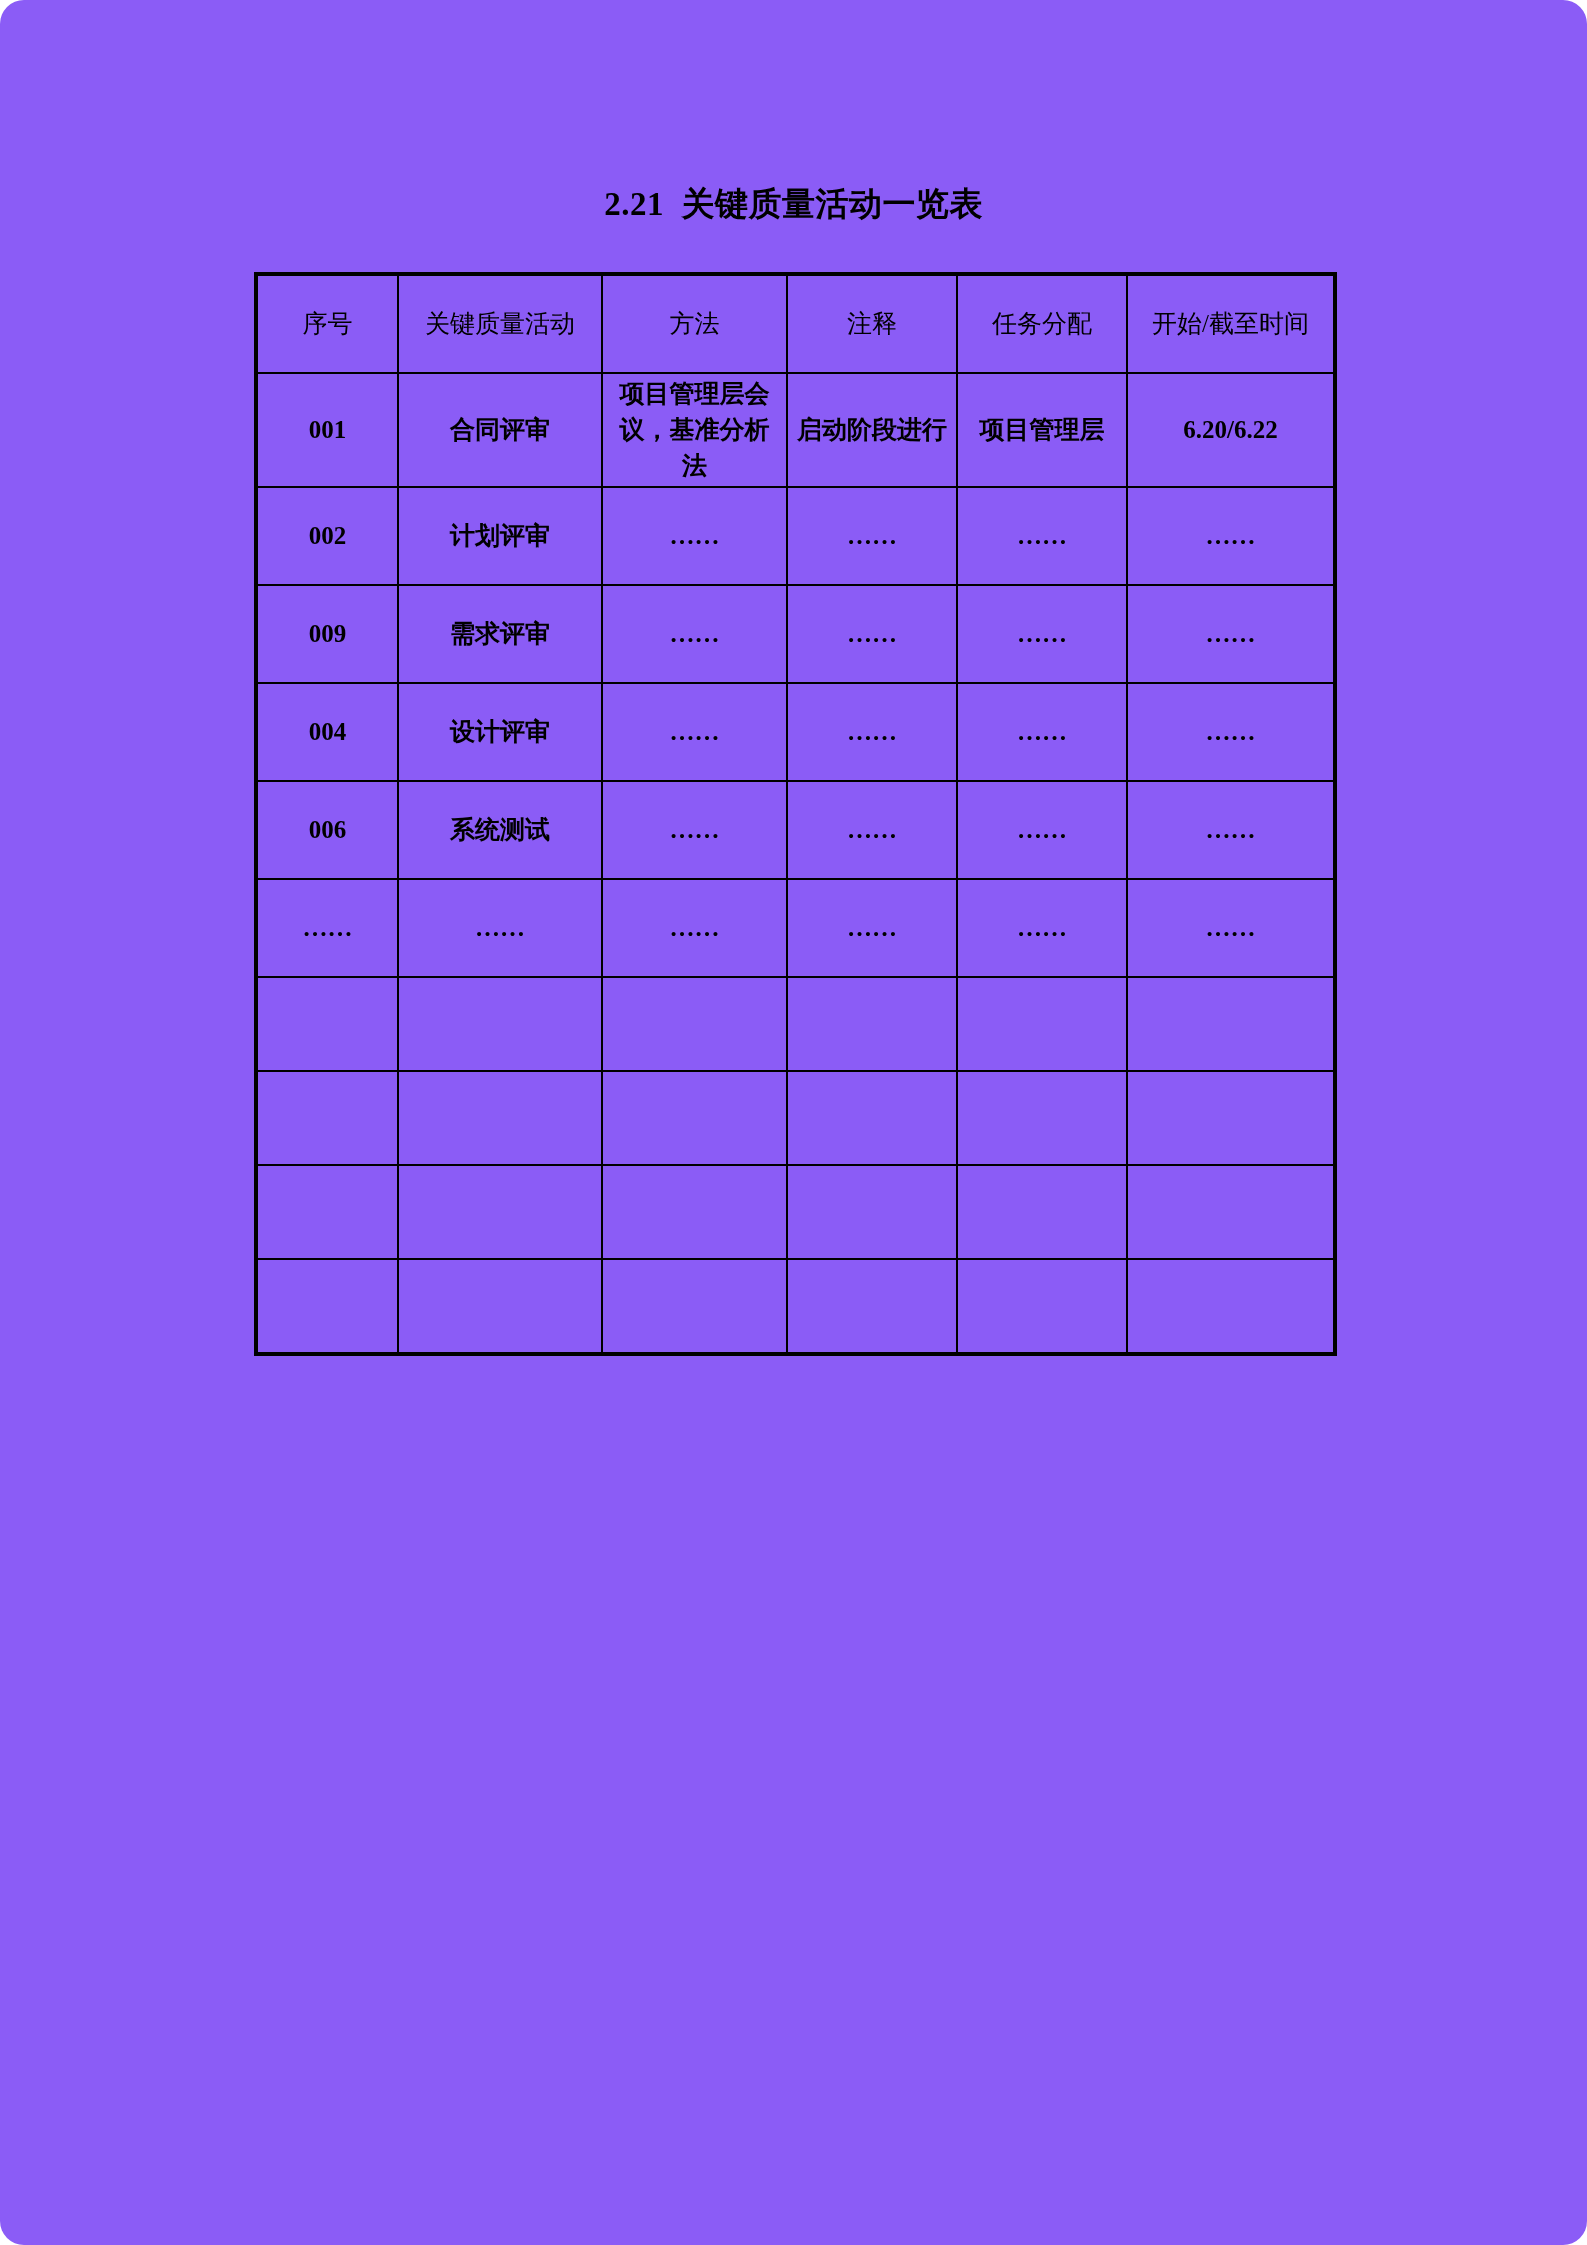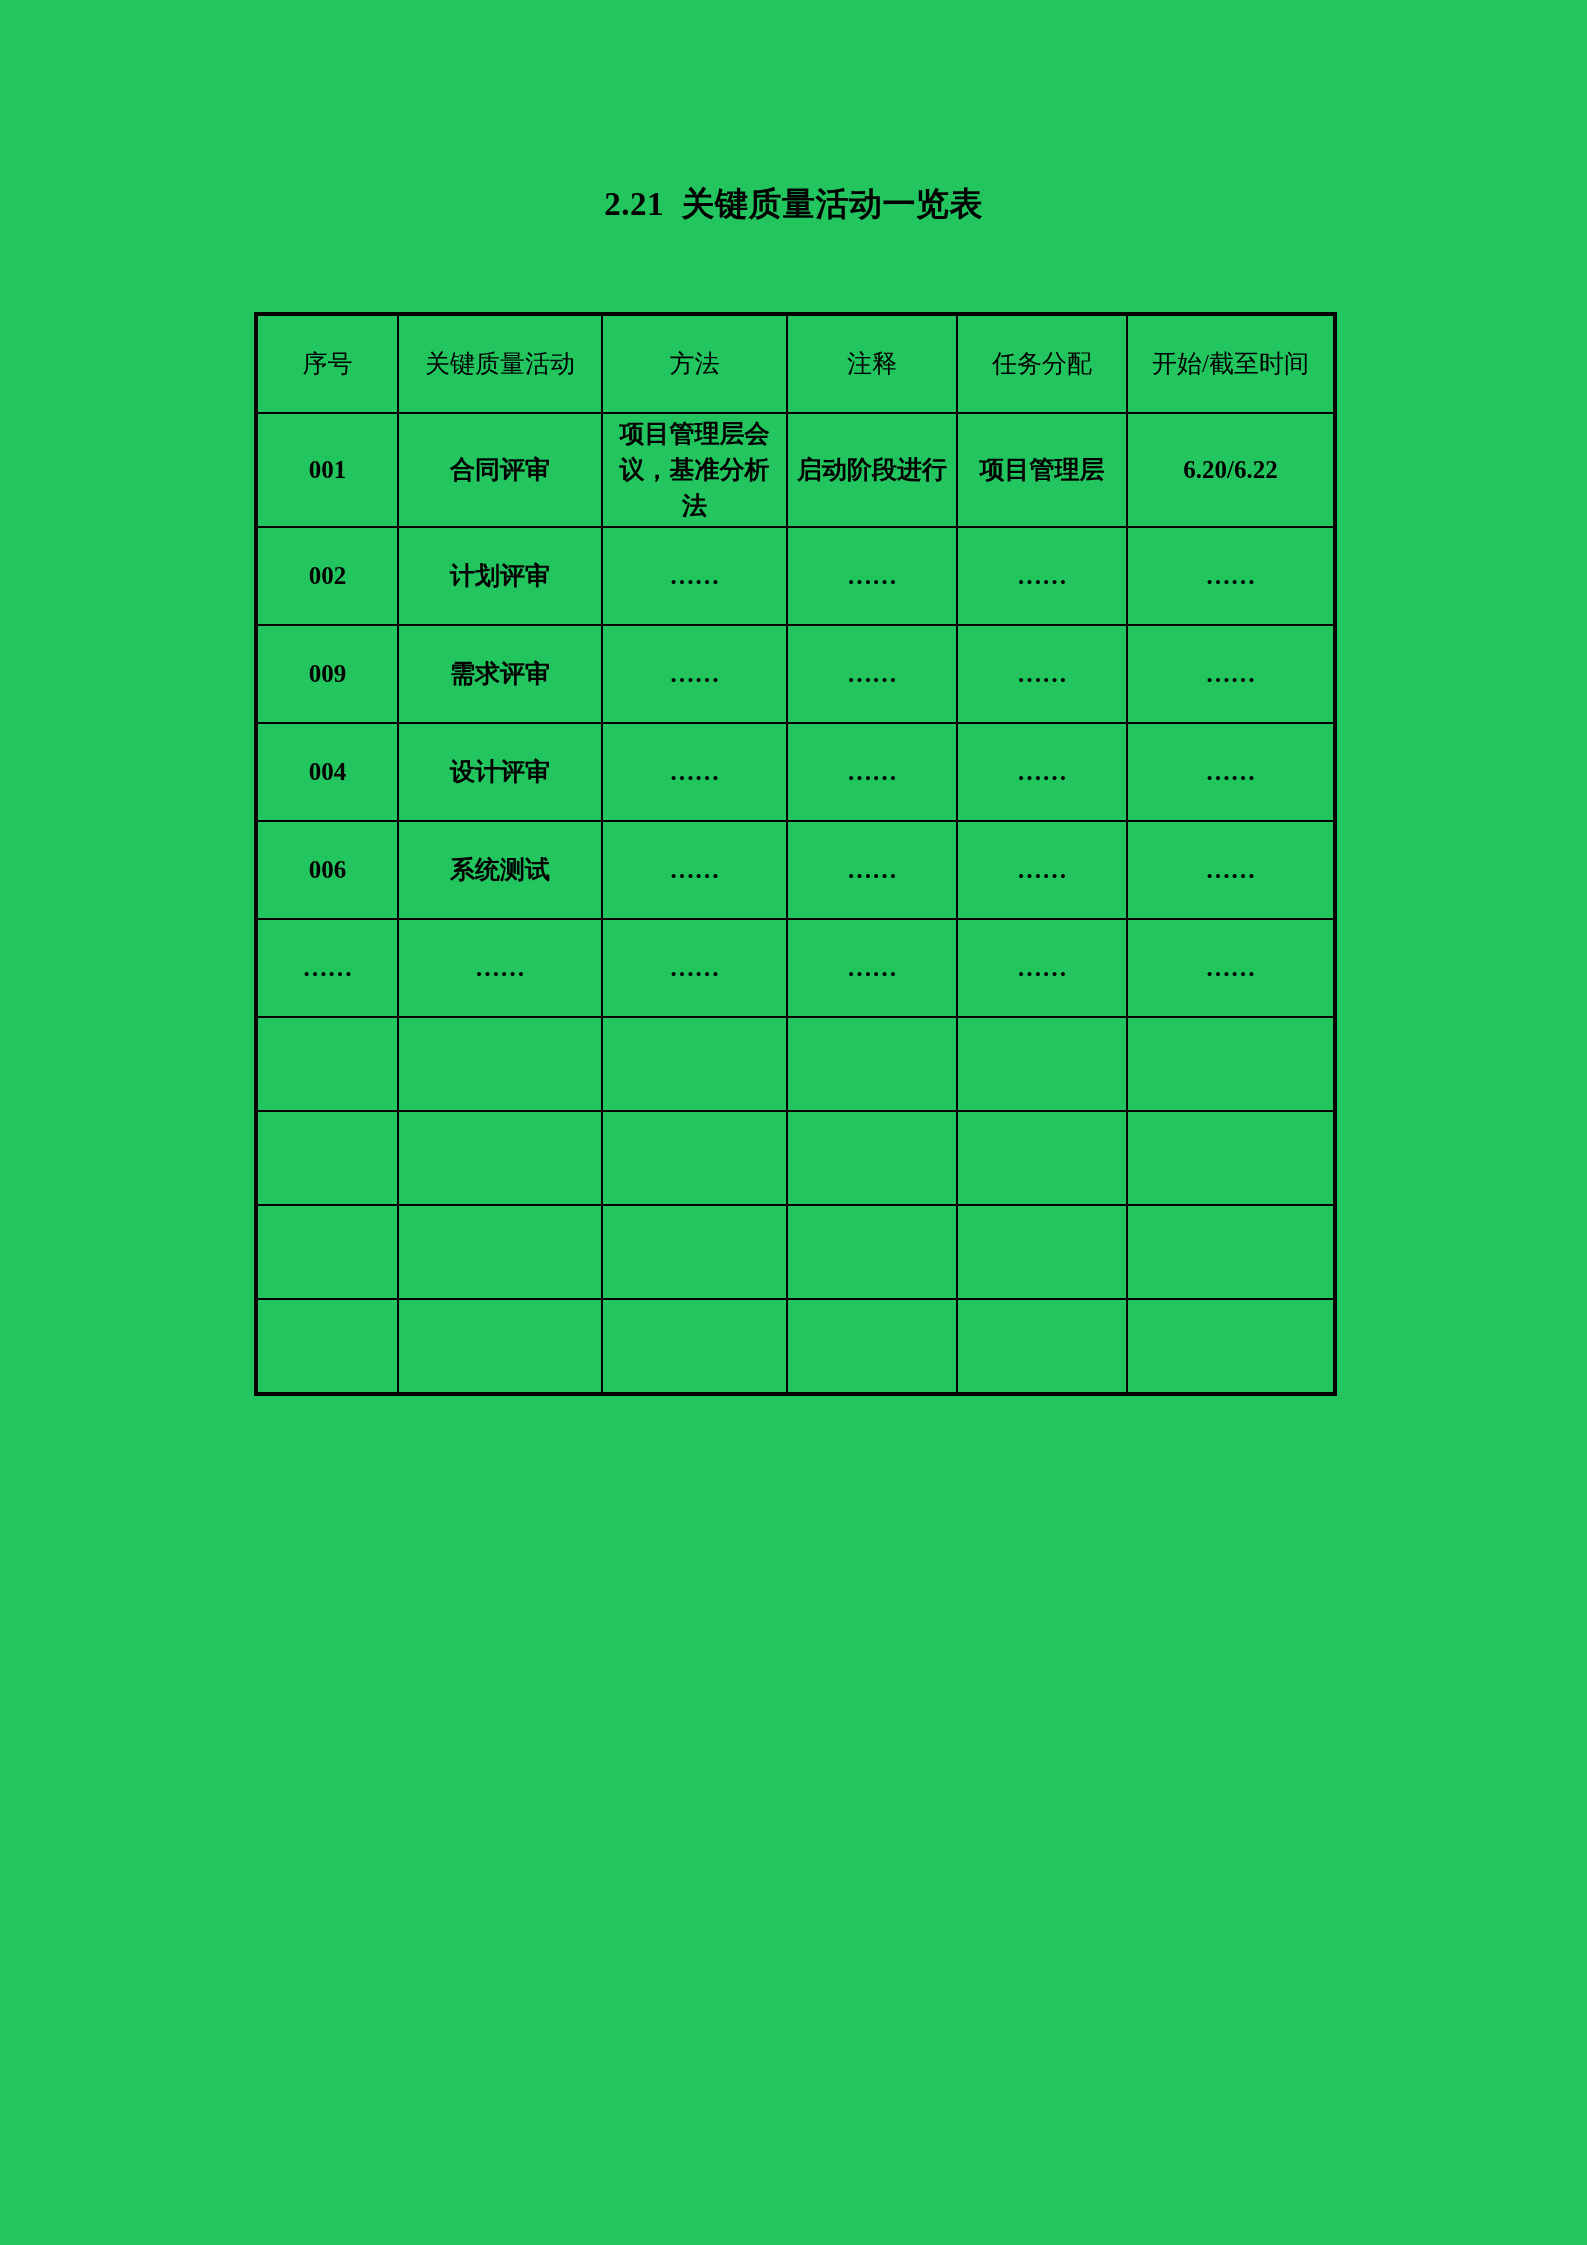--- a/index.html
+++ b/index.html
@@ -12,21 +12,22 @@
     height: 2245px;
     position: relative;
     font-family: "Liberation Serif", "DejaVu Serif", serif;
     color: #000000;
     overflow: hidden;
   }
 
   .page {
     position: absolute;
     inset: 0;
-    background: #22c55e;
+    background: #8b5cf6;
+    border-radius: 24px;
   }
 
   
   .doc-title {
     position: absolute;
     left: 0;
     top: 182px;
     width: 1587px;
     text-align: center;
     font-family: "Liberation Serif", "DejaVu Serif", serif;
@@ -43,21 +44,20 @@
     left: 254px;
     top: 272px;
     width: 1079px;
   }
 
   table.qa-table {
     border-collapse: collapse;
     table-layout: fixed;
     width: 1079px;
     border: 4px solid #000000;
-    margin-top: 40px;
   }
 
   table.qa-table td,
   table.qa-table th {
     border: 2px solid #000000;
     padding: 2px 6px;
     text-align: center;
     vertical-align: middle;
     font-weight: normal;
     font-size: 25px;

